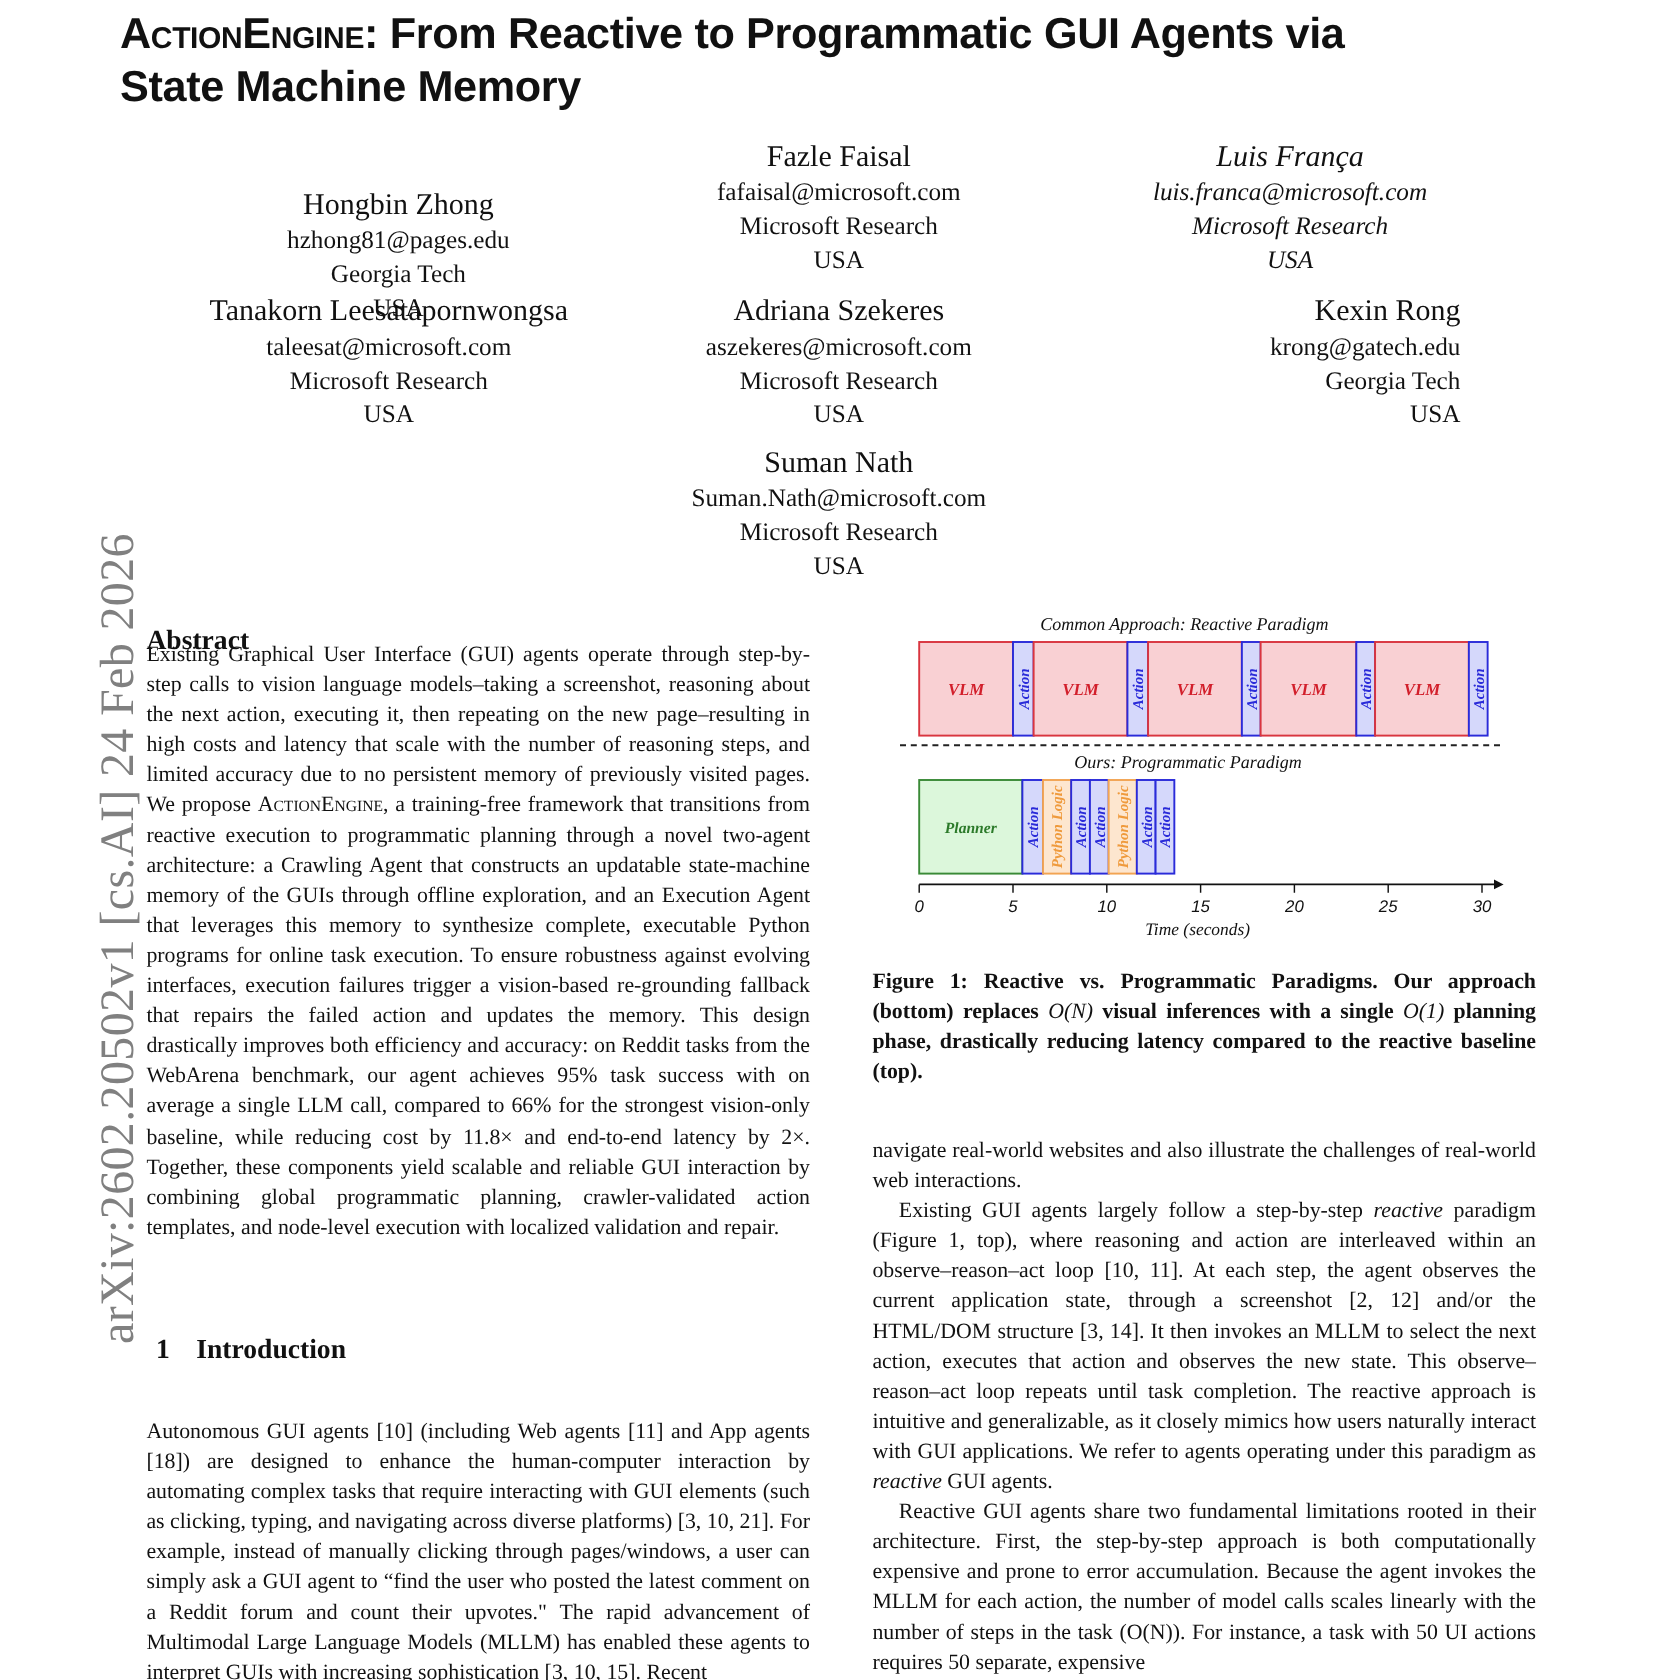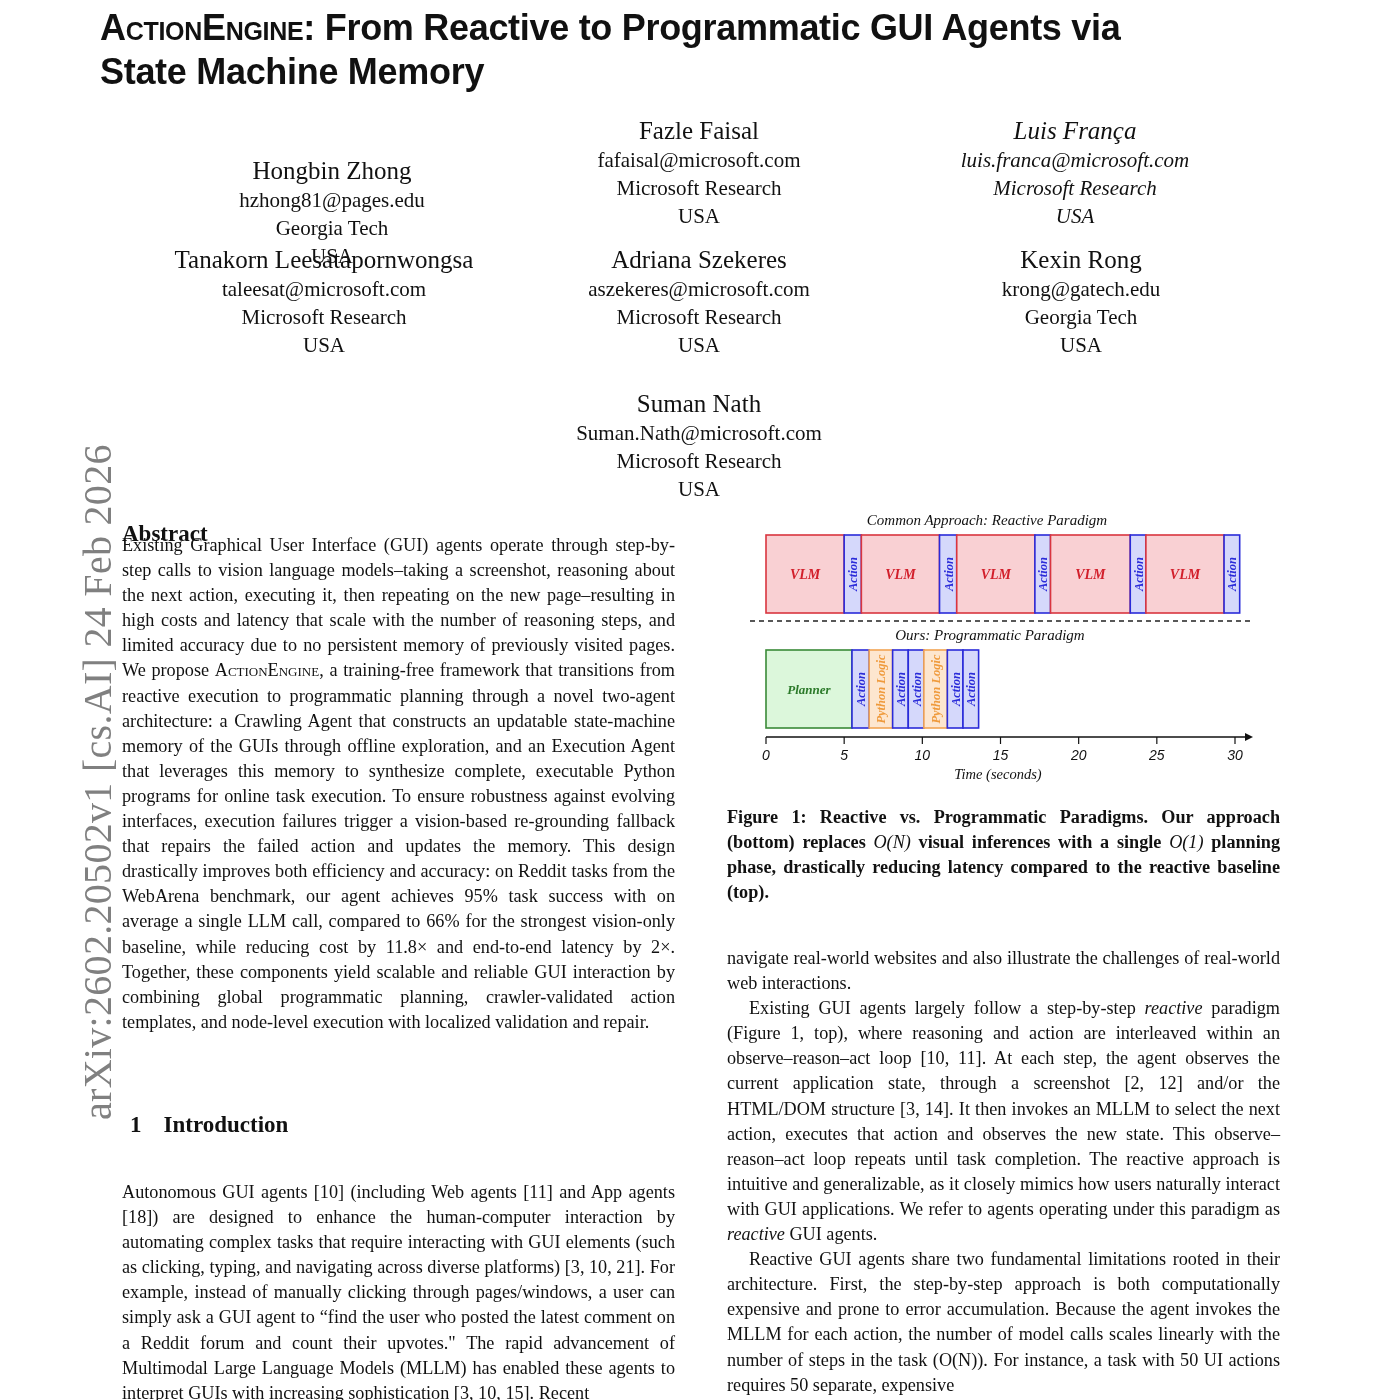--- a/index.html
+++ b/index.html
@@ -60,27 +60,27 @@
       <div>taleesat@microsoft.com</div>
       <div>Microsoft Research</div>
       <div>USA</div>
     </div>
     <div class="author" style="left: 509px; top: 245px;">
       <div class="nm">Adriana Szekeres</div>
       <div>aszekeres@microsoft.com</div>
       <div>Microsoft Research</div>
       <div>USA</div>
     </div>
-    <div class="author" style="left: 891px; top: 245px;">
+    <div class="author" style="left: 837px; top: 245px; text-align: right;">
       <div class="nm">Kexin Rong</div>
       <div>krong@gatech.edu</div>
       <div>Georgia Tech</div>
       <div>USA</div>
     </div>
-    <div class="author" style="left: 509px; top: 389px; text-align: center;">
+    <div class="author" style="left: 509px; top: 371px; text-align: center;">
       <div class="nm">Suman Nath</div>
       <div>Suman.Nath@microsoft.com</div>
       <div>Microsoft Research</div>
       <div>USA</div>
     </div>
   </div>
 
 <div class="h2" style="left:122px; top:497px;margin-top:24px;">Abstract</div>
 <div class="col" style="left:122px; top:533px; width:553px;">
   <p><span>Existing Graphical User Interface (GUI) agents operate through step-by-step calls to vision language models–taking a screenshot, reasoning about the next action, executing it, then repeating on the new page–resulting in high costs and latency that scale with the number of reasoning steps, and limited accuracy due to no persistent memory of previously visited pages. We propose </span><span class="sc">ActionEngine</span><span>, a training-free framework that transitions from reactive execution to programmatic planning through a novel two-agent architecture: a Crawling Agent that constructs an updatable state-machine memory of the GUIs through offline exploration, and an Execution Agent that leverages this memory to synthesize complete, executable Python programs for online task execution. To ensure robustness against evolving interfaces, execution failures trigger a vision-based re-grounding fallback that repairs the failed action and updates the memory. This design drastically improves both efficiency and accuracy: on Reddit tasks from the WebArena benchmark, our agent achieves 95% task success with on average a single LLM call, compared to 66% for the strongest vision-only baseline, while reducing cost by 11.8× and end-to-end latency by 2×. Together, these components yield scalable and reliable GUI interaction by combining global programmatic planning, crawler-validated action templates, and node-level execution with localized validation and repair.</span></p>

